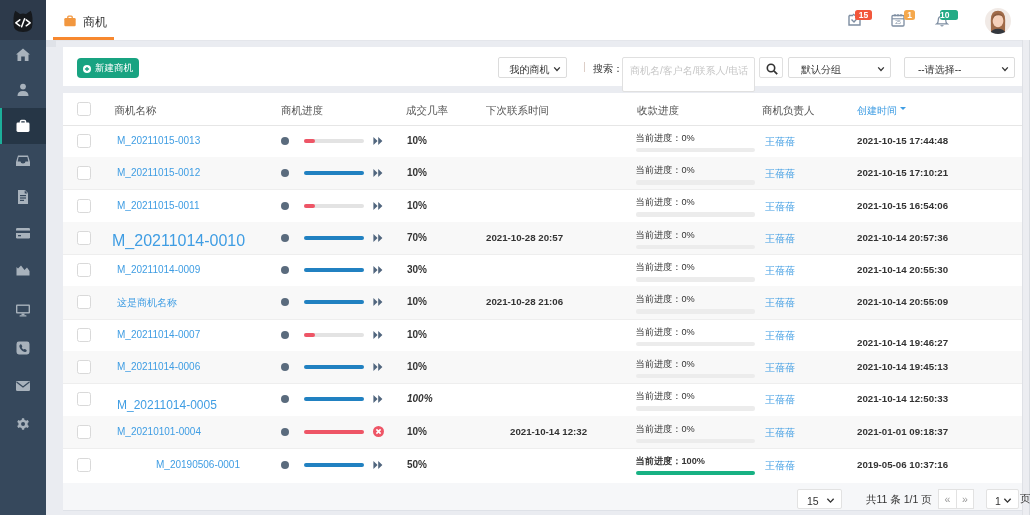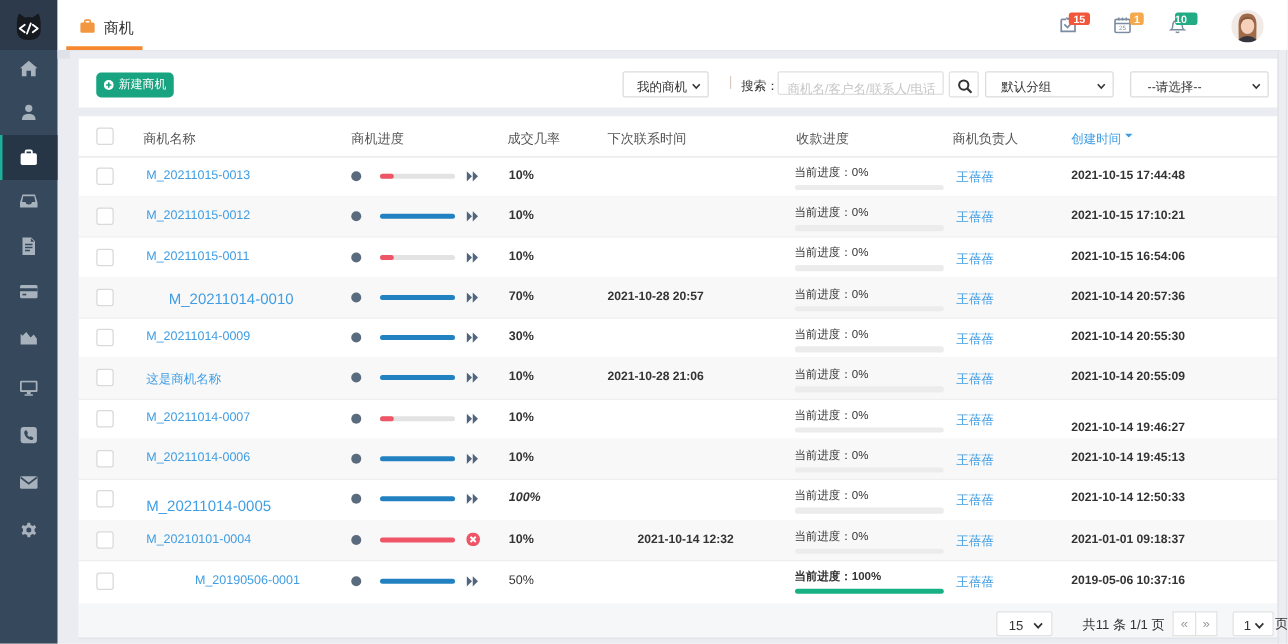--- a/index.html
+++ b/index.html
@@ -115,21 +115,21 @@
       <path d="M5.5 2.6 L5.5 8.4 M2.6 5.5 L8.4 5.5" stroke="#18a381" stroke-width="1.8"></path>
     </svg>新建商机</div>
 <div class="abs" style="left:498px;top:57px;width:69px;height:21px;background:#fff;border:1px solid #dcdcdc;border-radius:2px;font-size:10px;color:#333;">
     <span style="position:absolute;left:10.5px;top:5px;">我的商机</span>
     <svg width="8" height="8" viewBox="0 0 10 10" style="position:absolute;right:5px;top:7px;">
       <path d="M1.5 3 L5 6.8 L8.5 3" stroke="#333" stroke-width="1.6" fill="none"></path>
     </svg>
   </div>
 <div class="abs" style="left:583px;top:60px;font-size:11px;color:#d8c8c0;">|</div>
 <div class="abs" style="left:593px;top:62px;font-size:10px;color:#333;">搜索：</div>
-<div class="abs" style="left:622px;top:57px;width:133px;height:19px;background:#fff;border:1px solid #e0e0e0;border-radius:2px;">
+<div class="abs" style="left:622px;top:57px;width:133px;height:35px;background:#fff;border:1px solid #e0e0e0;border-radius:2px;">
     <span style="position:absolute;left:7px;top:5.5px;font-size:10px;color:#c6c6c6;white-space:nowrap;">商机名/客户名/联系人/电话</span>
   </div>
 <div class="abs" style="left:759px;top:57px;width:24px;height:21px;background:#fff;border:1px solid #e0e0e0;border-radius:2px;">
 <svg width="12" height="12" viewBox="0 0 12 12" style="position:absolute;left:6px;top:4.5px;">
       <circle cx="5" cy="5" r="3.7" stroke="#333" stroke-width="1.6" fill="none"></circle>
       <path d="M7.9 7.9 L11.2 11.2" stroke="#333" stroke-width="1.7"></path>
     </svg>
   </div>
 <div class="abs" style="left:788px;top:57px;width:103px;height:21px;background:#fff;border:1px solid #dcdcdc;border-radius:2px;font-size:10px;color:#333;">
     <span style="position:absolute;left:12px;top:5px;">默认分组</span>
@@ -190,21 +190,21 @@
     <path d="M0.4 0.9 L4.6 5 L0.4 9.1 Z M5.2 0.9 L9.4 5 L5.2 9.1 Z" fill="#51667e"></path>
   </svg>
 <div class="abs" style="left:407px;top:199.5px;font-size:10px;color:#333;font-weight:bold;">10%</div>
 <div class="abs" style="left:635.5px;top:196.4px;font-size:9.2px;color:#333;">当前进度：0%</div>
 <div class="abs" style="left:635.5px;top:212.4px;width:119px;height:4.5px;border-radius:2px;background:#ececec;"></div>
 <div class="abs" style="left:765px;top:199.5px;font-size:10px;color:#3f9de3;">王蓓蓓</div>
 <div class="abs" style="left:857px;top:199.5px;font-size:9.7px;color:#333;font-weight:bold;">2021-10-15 16:54:06</div>
 <div class="abs" style="left:63px;top:221.7px;width:959px;height:1px;background:#eeeeee;"></div>
 <div class="abs" style="left:63px;top:221.7px;width:959px;height:32.3px;background:#f8f8f8;"></div>
 <div class="abs" style="left:76.5px;top:230.8px;width:14px;height:14px;border:1px solid #d9d9d9;border-radius:2.5px;background:#fff;"></div>
-<div class="abs" style="left:135px;top:231.8px;font-size:12px;color:#3f9de3;">M_20211014-0010</div>
+<div class="abs" style="left:112px;top:231.8px;font-size:16px;color:#3f9de3;">M_20211014-0010</div>
 <div class="abs" style="left:281px;top:233.8px;width:8px;height:8px;border-radius:50%;background:#5a6b7d;"></div>
 <div class="abs" style="left:304px;top:235.8px;width:60px;height:4px;border-radius:2px;background:#2181c1;"></div>
 <svg class="abs" style="left:372.5px;top:232.8px;" width="10" height="10" viewBox="0 0 10 10">
     <path d="M0.4 0.9 L4.6 5 L0.4 9.1 Z M5.2 0.9 L9.4 5 L5.2 9.1 Z" fill="#51667e"></path>
   </svg>
 <div class="abs" style="left:407px;top:231.8px;font-size:10px;color:#333;font-weight:bold;">70%</div>
 <div class="abs" style="left:486px;top:231.8px;font-size:9.7px;color:#333;font-weight:bold;">2021-10-28 20:57</div>
 <div class="abs" style="left:635.5px;top:228.7px;font-size:9.2px;color:#333;">当前进度：0%</div>
 <div class="abs" style="left:635.5px;top:244.7px;width:119px;height:4.5px;border-radius:2px;background:#ececec;"></div>
 <div class="abs" style="left:765px;top:231.8px;font-size:10px;color:#3f9de3;">王蓓蓓</div>
@@ -295,21 +295,21 @@
 <div class="abs" style="left:765px;top:425.6px;font-size:10px;color:#3f9de3;">王蓓蓓</div>
 <div class="abs" style="left:857px;top:425.6px;font-size:9.7px;color:#333;font-weight:bold;">2021-01-01 09:18:37</div>
 <div class="abs" style="left:63px;top:447.8px;width:959px;height:1px;background:#eeeeee;"></div>
 <div class="abs" style="left:76.5px;top:458.4px;width:14px;height:14px;border:1px solid #d9d9d9;border-radius:2.5px;background:#fff;"></div>
 <div class="abs" style="left:117px;top:459.4px;font-size:10px;color:#3f9de3;margin-left:39px;">M_20190506-0001</div>
 <div class="abs" style="left:281px;top:461.4px;width:8px;height:8px;border-radius:50%;background:#5a6b7d;"></div>
 <div class="abs" style="left:304px;top:463.4px;width:60px;height:4px;border-radius:2px;background:#2181c1;"></div>
 <svg class="abs" style="left:372.5px;top:460.4px;" width="10" height="10" viewBox="0 0 10 10">
     <path d="M0.4 0.9 L4.6 5 L0.4 9.1 Z M5.2 0.9 L9.4 5 L5.2 9.1 Z" fill="#51667e"></path>
   </svg>
-<div class="abs" style="left:407px;top:459.4px;font-size:10px;color:#333;font-weight:normal;">50%</div>
+<div class="abs" style="left:407px;top:459.4px;font-size:10px;color:#333;font-weight:bold;">50%</div>
 <div class="abs" style="left:635.5px;top:454.8px;font-size:9.2px;color:#333;font-weight:bold;">当前进度：100%</div>
 <div class="abs" style="left:635.5px;top:470.8px;width:119px;height:4.5px;border-radius:2px;background:#17b183;"></div>
 <div class="abs" style="left:765px;top:459.4px;font-size:10px;color:#3f9de3;">王蓓蓓</div>
 <div class="abs" style="left:857px;top:459.4px;font-size:9.7px;color:#333;font-weight:bold;">2019-05-06 10:37:16</div>
 <div class="abs" style="left:63px;top:483.0px;width:959px;height:1px;background:#eeeeee;"></div>
 <div class="abs" style="left:63px;top:483px;width:959px;height:26.5px;background:#f6f7f9;"></div>
 <div class="abs" style="left:63px;top:509.5px;width:959px;height:1.5px;background:#dfe2e8;"></div>
 <div class="abs" style="left:797px;top:489px;width:45px;height:20px;background:#fff;border:1px solid #e2e2e2;font-size:10.5px;color:#333;border-radius:2px;">
     <span style="position:absolute;left:9px;top:4.5px;">15</span>
     <svg width="9" height="9" viewBox="0 0 10 10" style="position:absolute;right:6px;top:6px;">

